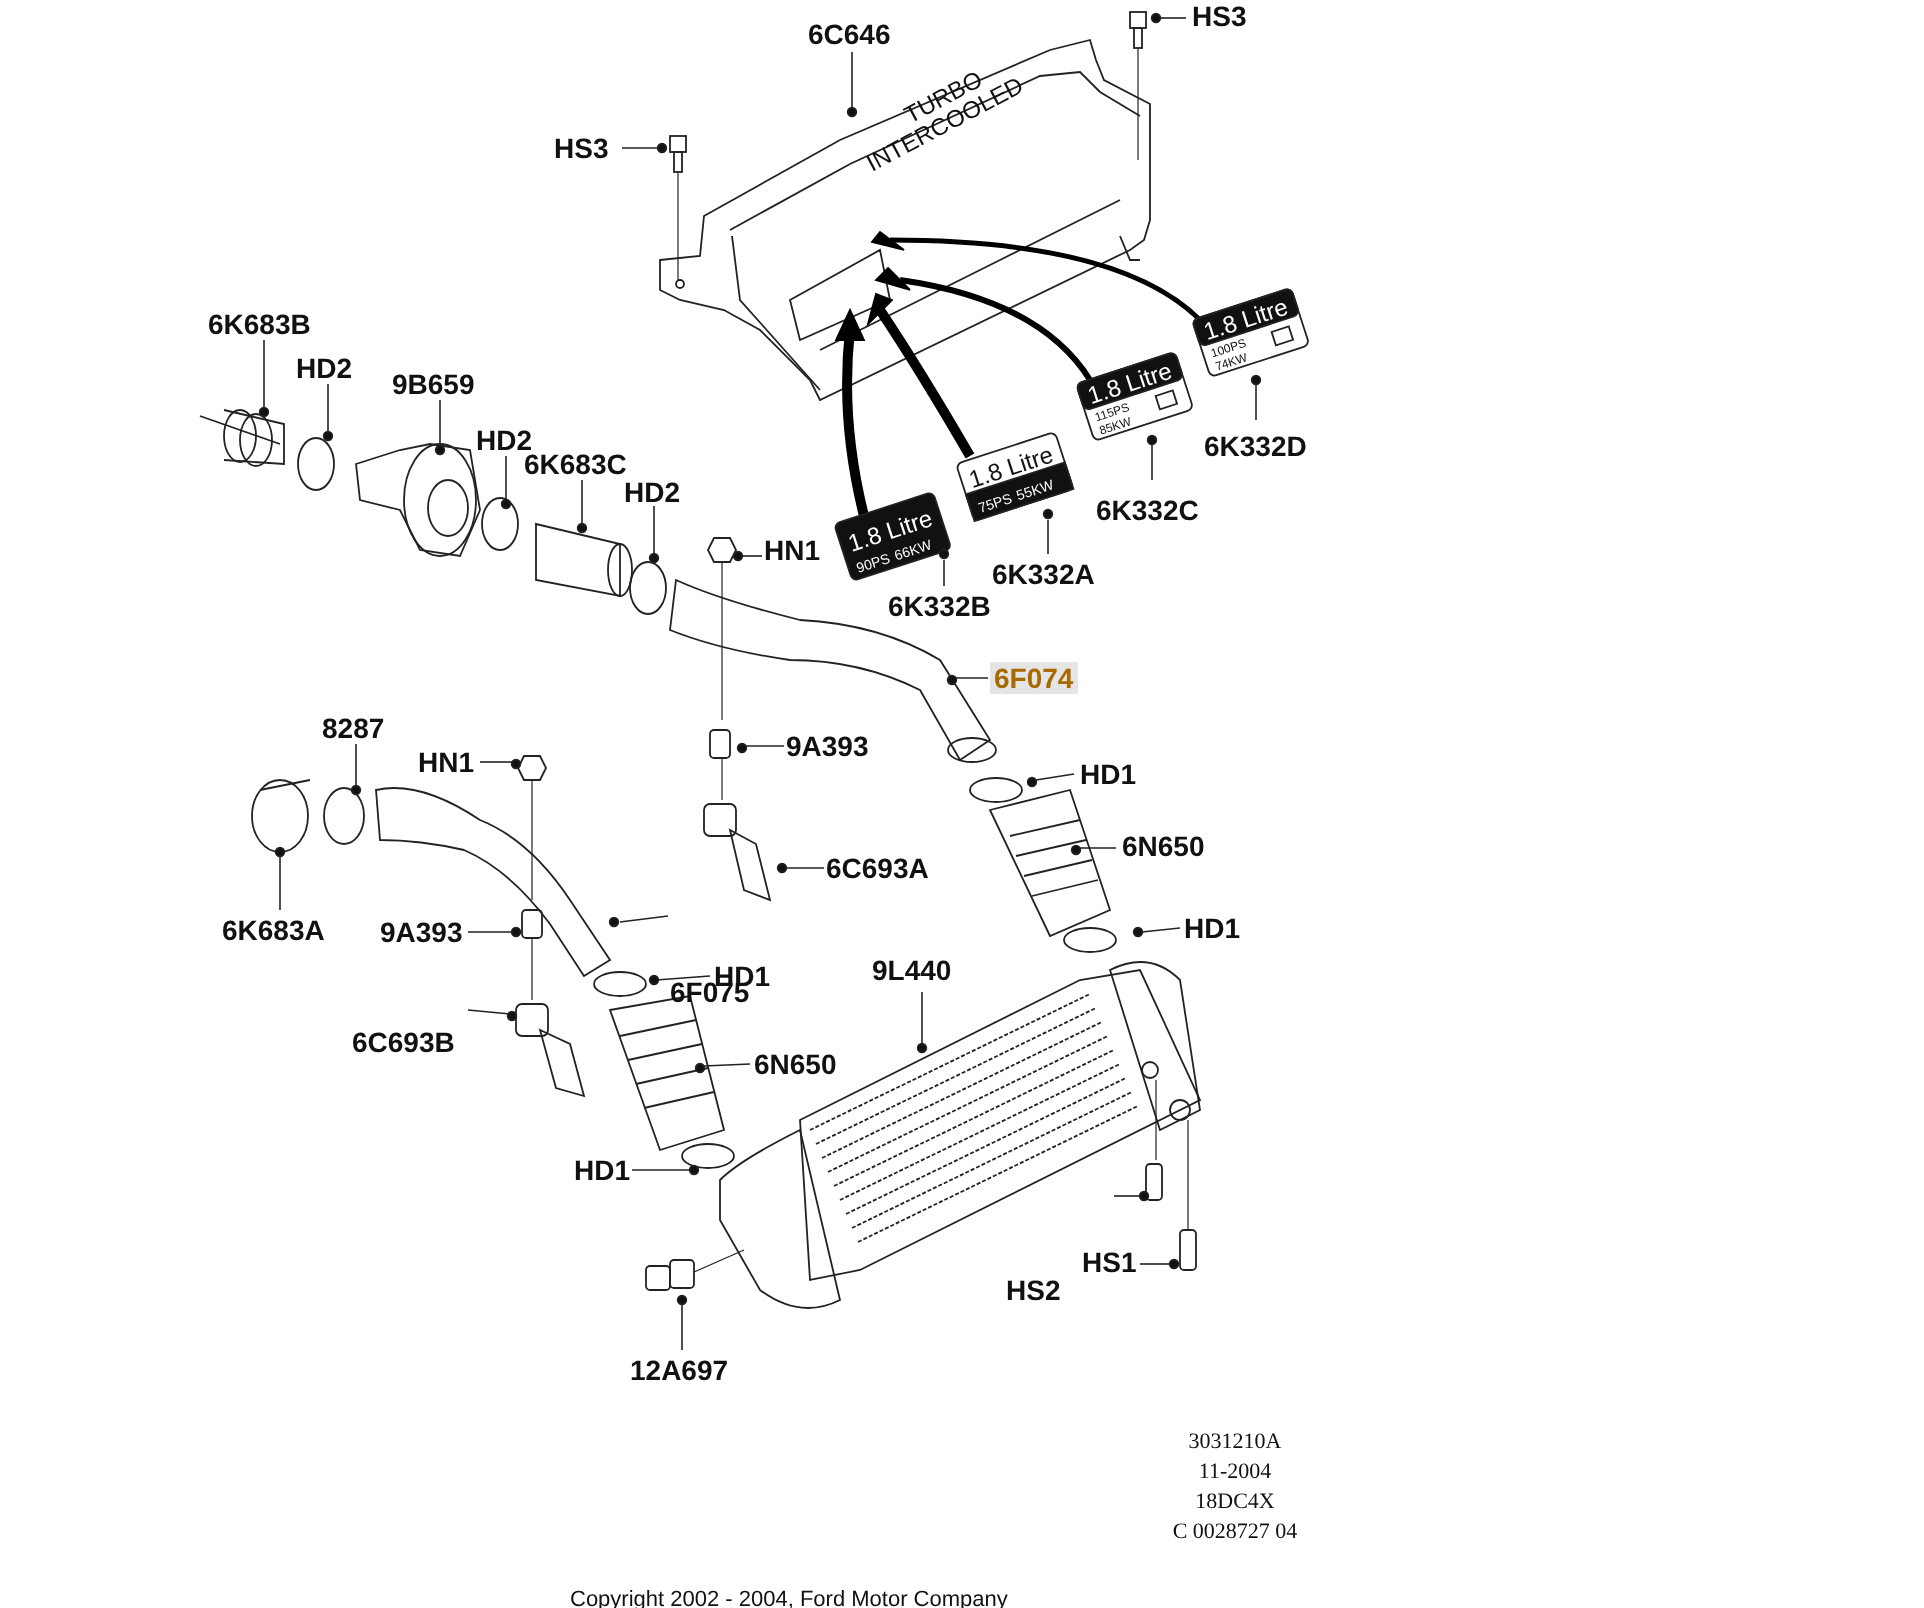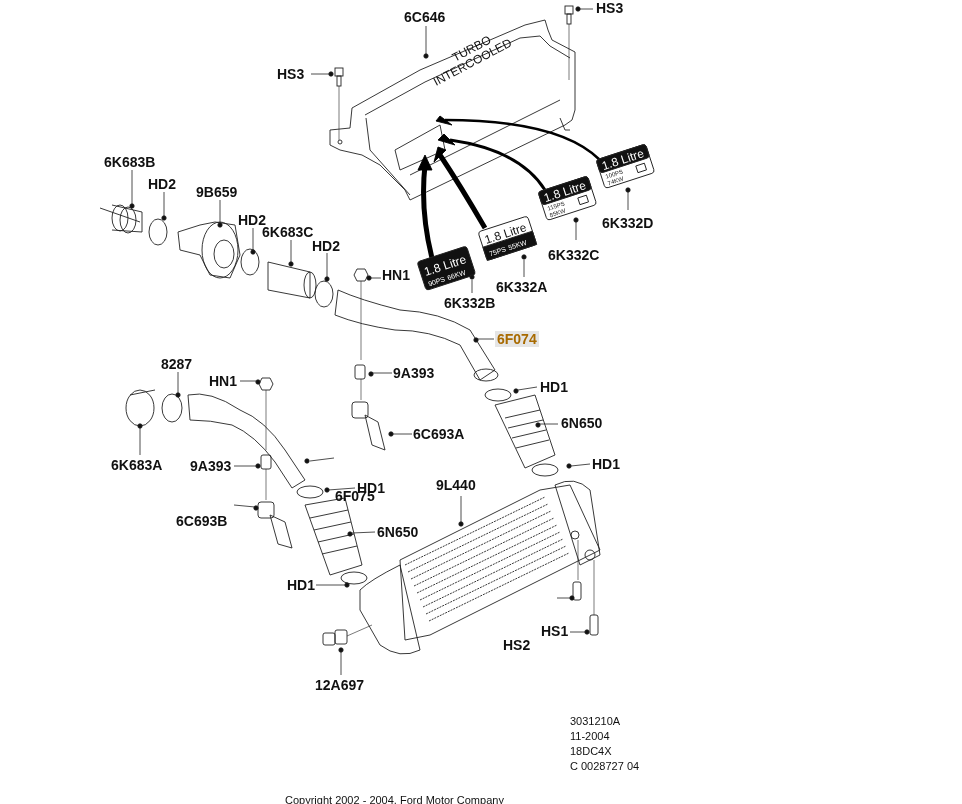--- a/index.html
+++ b/index.html
@@ -1,20 +1,20 @@
 <!DOCTYPE html>
 <html><head>
 <meta charset="utf-8">
 <style>
   html, body { margin:0; padding:0; background:#ffffff; }
   body { width:962px; height:804px; position:relative; overflow:hidden; font-family:"Liberation Sans", sans-serif; }
   #diagram { position:absolute; left:0; top:0; width:962px; height:804px; }
   .callout { position:absolute; font-family:"Liberation Sans", sans-serif; font-weight:bold; font-size:14px; color:#111; white-space:nowrap; line-height:16px; cursor:pointer; }
   .callout.hl { background:#e5e5e5; color:#a86a00; padding:0 2px; }
-  .meta { position:absolute; font-family:Liberation Sans, sans-serif; font-size:11px; color:#111; text-align:left; line-height:15px; }
+  .meta { position:absolute; font-family:Liberation Serif, serif; font-size:11px; color:#111; text-align:center; line-height:15px; }
   .copyright { position:absolute; left:285px; top:794px; font-family:"Liberation Sans", sans-serif; font-size:11px; color:#111; white-space:nowrap; }
   svg text { font-family:"Liberation Sans", sans-serif; }
 </style>
 </head>
 <body>
 
 <svg id="diagram" width="962" height="804" viewBox="0 0 962 804" xmlns="http://www.w3.org/2000/svg">
   <g fill="none" stroke="#222" stroke-width="0.9">
 
     <g>

